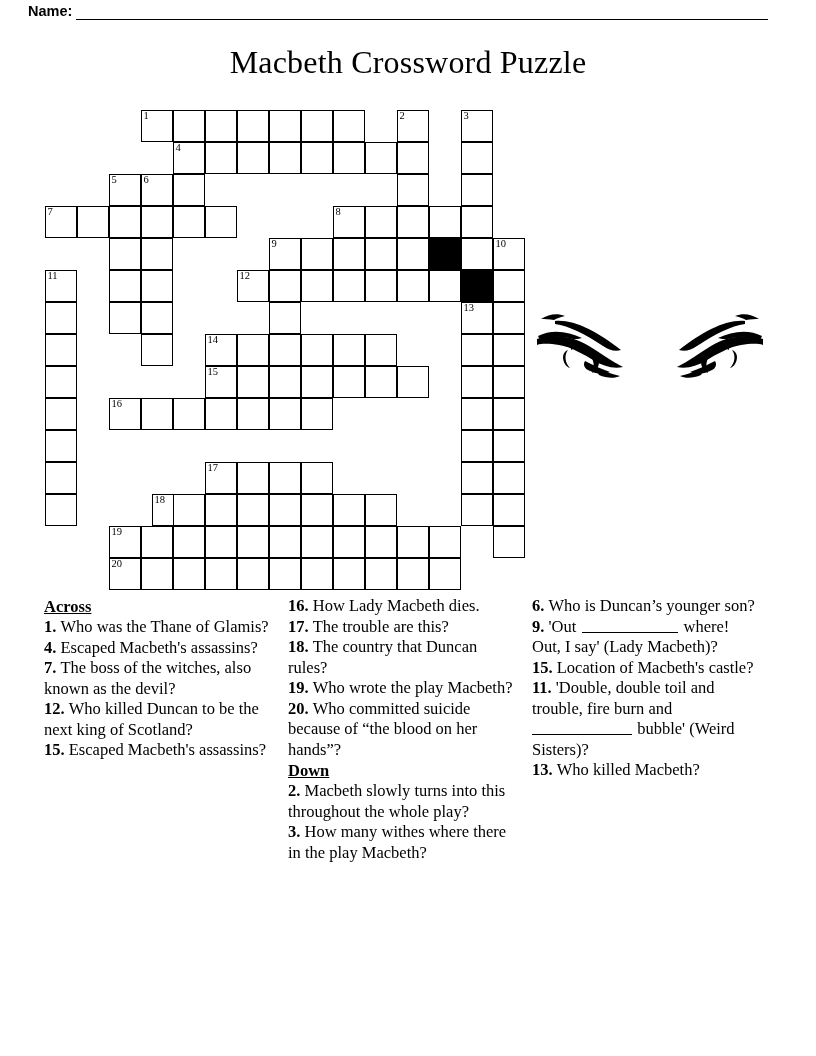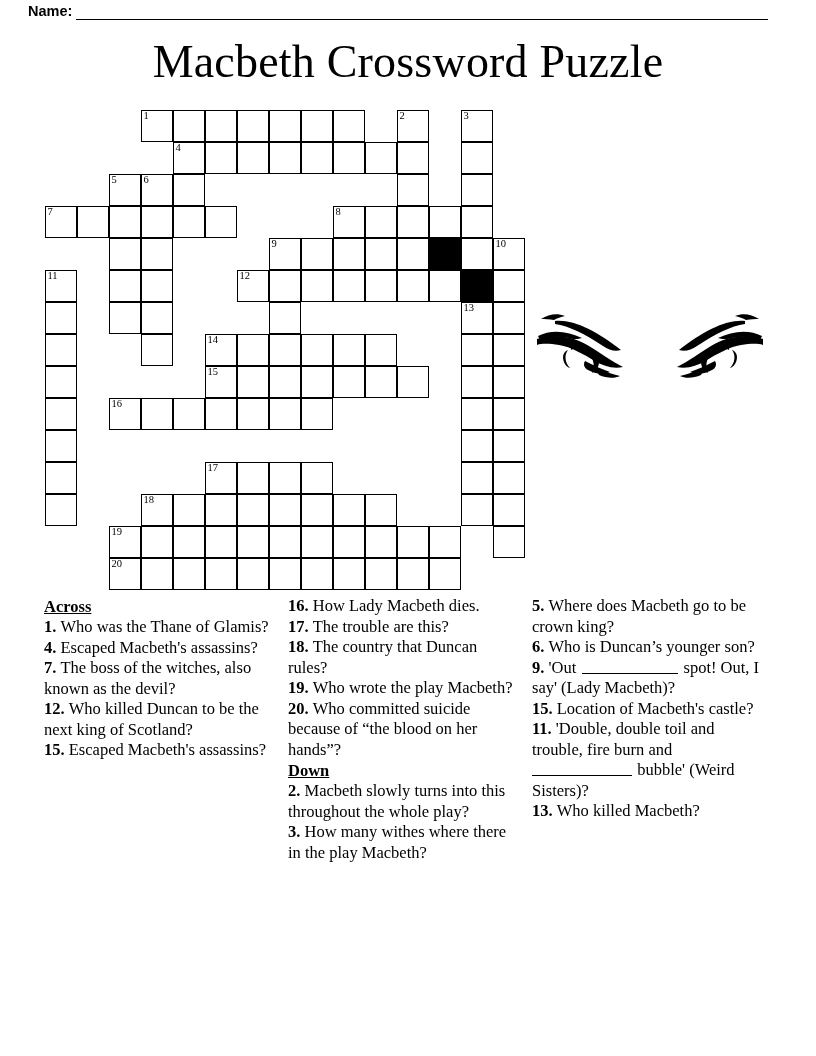--- a/index.html
+++ b/index.html
@@ -38,21 +38,21 @@
   }
 
   
   .puzzle-title {
     position: absolute;
     left: 0;
     top: 33px;
     width: 816px;
     text-align: center;
     font-family: "Liberation Serif", serif;
-    font-size: 46px;
+    font-size: 32px;
     line-height: 58px;
     font-weight: 400;
     letter-spacing: 0.2px;
   }
 
   
   #crossword-grid {
     position: absolute;
     left: 0;
     top: 0;
@@ -269,21 +269,21 @@
     <div class="cell" style="left: 45px; top: 462px;"></div>
     <div class="cell" style="left: 205px; top: 462px;">
       <span class="cell-num">17</span>
     </div>
     <div class="cell" style="left: 237px; top: 462px;"></div>
     <div class="cell" style="left: 269px; top: 462px;"></div>
     <div class="cell" style="left: 301px; top: 462px;"></div>
     <div class="cell" style="left: 461px; top: 462px;"></div>
     <div class="cell" style="left: 493px; top: 462px;"></div>
     <div class="cell" style="left: 45px; top: 494px;"></div>
-    <div class="cell" style="left: 141px; top: 494px;">
+    <div class="cell" style="left: 152px; top: 494px;">
       <span class="cell-num">18</span>
     </div>
     <div class="cell" style="left: 173px; top: 494px;"></div>
     <div class="cell" style="left: 205px; top: 494px;"></div>
     <div class="cell" style="left: 237px; top: 494px;"></div>
     <div class="cell" style="left: 269px; top: 494px;"></div>
     <div class="cell" style="left: 301px; top: 494px;"></div>
     <div class="cell" style="left: 333px; top: 494px;"></div>
     <div class="cell" style="left: 365px; top: 494px;"></div>
     <div class="cell" style="left: 461px; top: 494px;"></div>
@@ -361,20 +361,19 @@
       <p class="clue"><span class="num">16. </span><span>How Lady Macbeth dies.</span></p>
       <p class="clue"><span class="num">17. </span><span>The trouble are this?</span></p>
       <p class="clue"><span class="num">18. </span><span>The country that Duncan rules?</span></p>
       <p class="clue"><span class="num">19. </span><span>Who wrote the play Macbeth?</span></p>
       <p class="clue"><span class="num">20. </span><span>Who committed suicide because of “the blood on her hands”?</span></p>
       <div class="section-head">Down</div>
       <p class="clue"><span class="num">2. </span><span>Macbeth slowly turns into this throughout the whole play?</span></p>
       <p class="clue"><span class="num">3. </span><span>How many withes where there in the play Macbeth?</span></p>
     </div>
   <div class="clue-col col-3">
-      <p class="clue"><span class="num">5. </span><span>Where does Macbeth go to be crown king?</span></p>
       <p class="clue"><span class="num">6. </span><span>Who is Duncan’s younger son?</span></p>
-      <p class="clue"><span class="num">9. </span><span>'Out </span><span class="blank-fill blank-9"></span><span> spot! Out, I say' (Lady Macbeth)?</span></p>
+      <p class="clue"><span class="num">9. </span><span>'Out </span><span class="blank-fill blank-9"></span><span> where! Out, I say' (Lady Macbeth)?</span></p>
       <p class="clue"><span class="num">15. </span><span>Location of Macbeth's castle?</span></p>
       <p class="clue"><span class="num">11. </span><span>'Double, double toil and trouble, fire burn and </span><span class="blank-fill blank-11"></span><span> bubble' (Weird Sisters)?</span></p>
       <p class="clue"><span class="num">13. </span><span>Who killed Macbeth?</span></p>
     </div>
 </div>
 
 </body></html>

